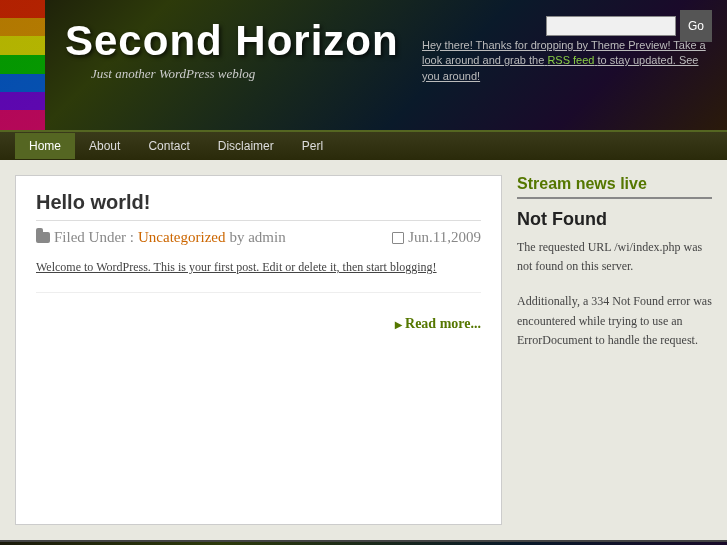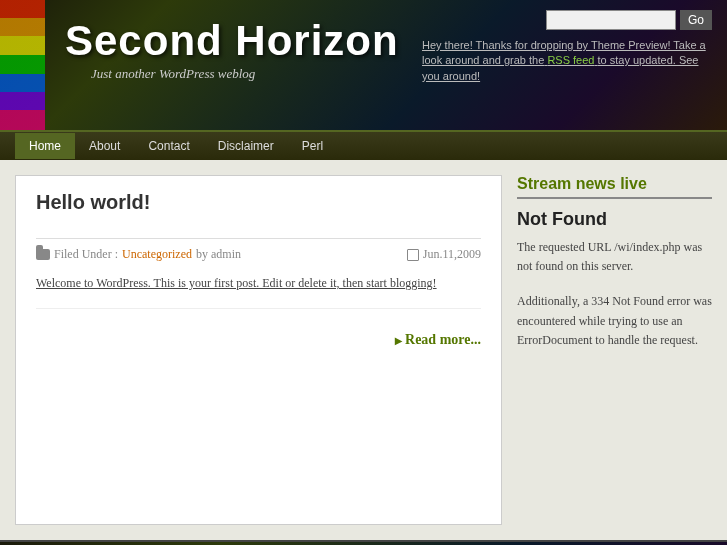--- a/index.html
+++ b/index.html
@@ -80,21 +80,21 @@
       border: 1px solid #888;
       background: #f0f0f0;
       outline: none;
     }
 
     #search-button {
       background: #555;
       color: #fff;
       border: none;
       padding: 2px 8px;
-      height: 20px;
+      height: 32px;
       font-size: 12px;
       cursor: pointer;
     }
 
     #header-message {
       position: absolute;
       top: 38px;
       right: 15px;
       width: 290px;
       font-size: 11px;
@@ -151,26 +151,26 @@
       padding: 15px 20px;
       margin-right: 15px;
     }
 
     .post-title {
       font-size: 20px;
       font-weight: bold;
       color: #333;
       font-family: Arial, sans-serif;
       border-bottom: 1px solid #ddd;
-      padding-bottom: 24px;
+      padding-bottom: 6px;
       margin-bottom: 8px;
     }
 
     .post-meta {
-      font-size: 12px;
+      font-size: 15px;
       color: #888;
       margin-bottom: 12px;
       display: flex;
       align-items: center;
       gap: 4px;
     }
 
     .post-meta .folder-icon {
       display: inline-block;
       width: 14px;

